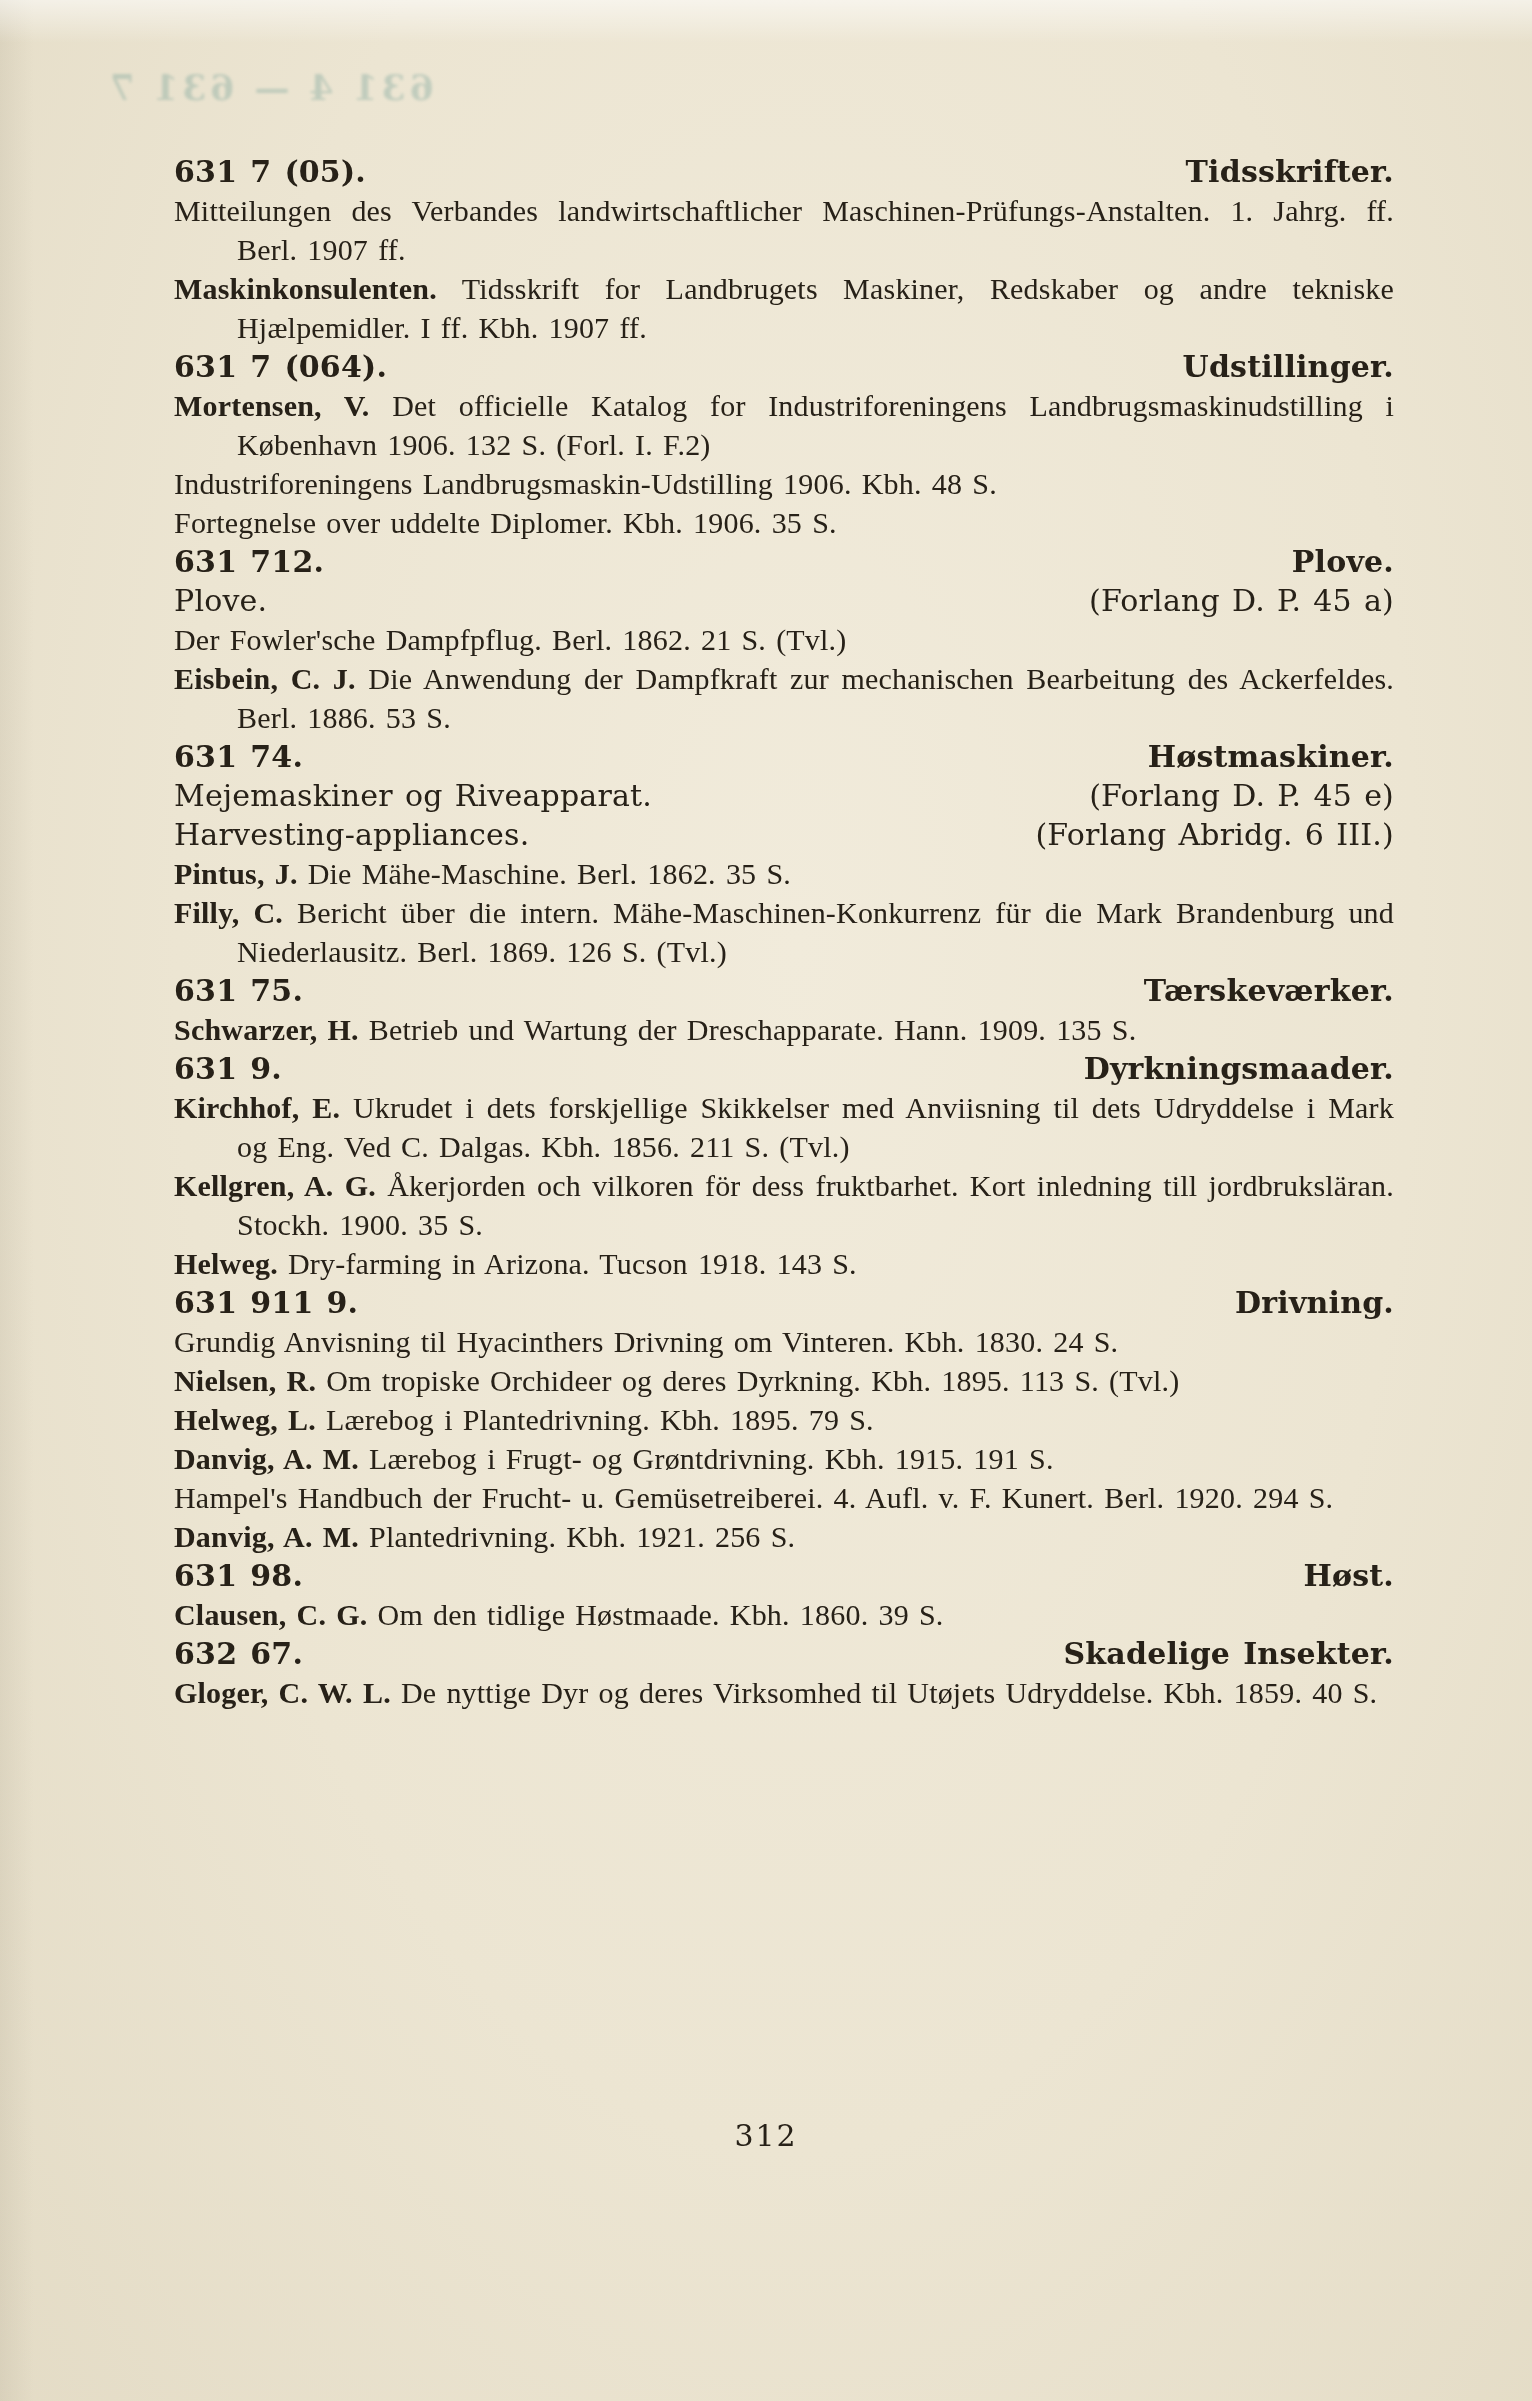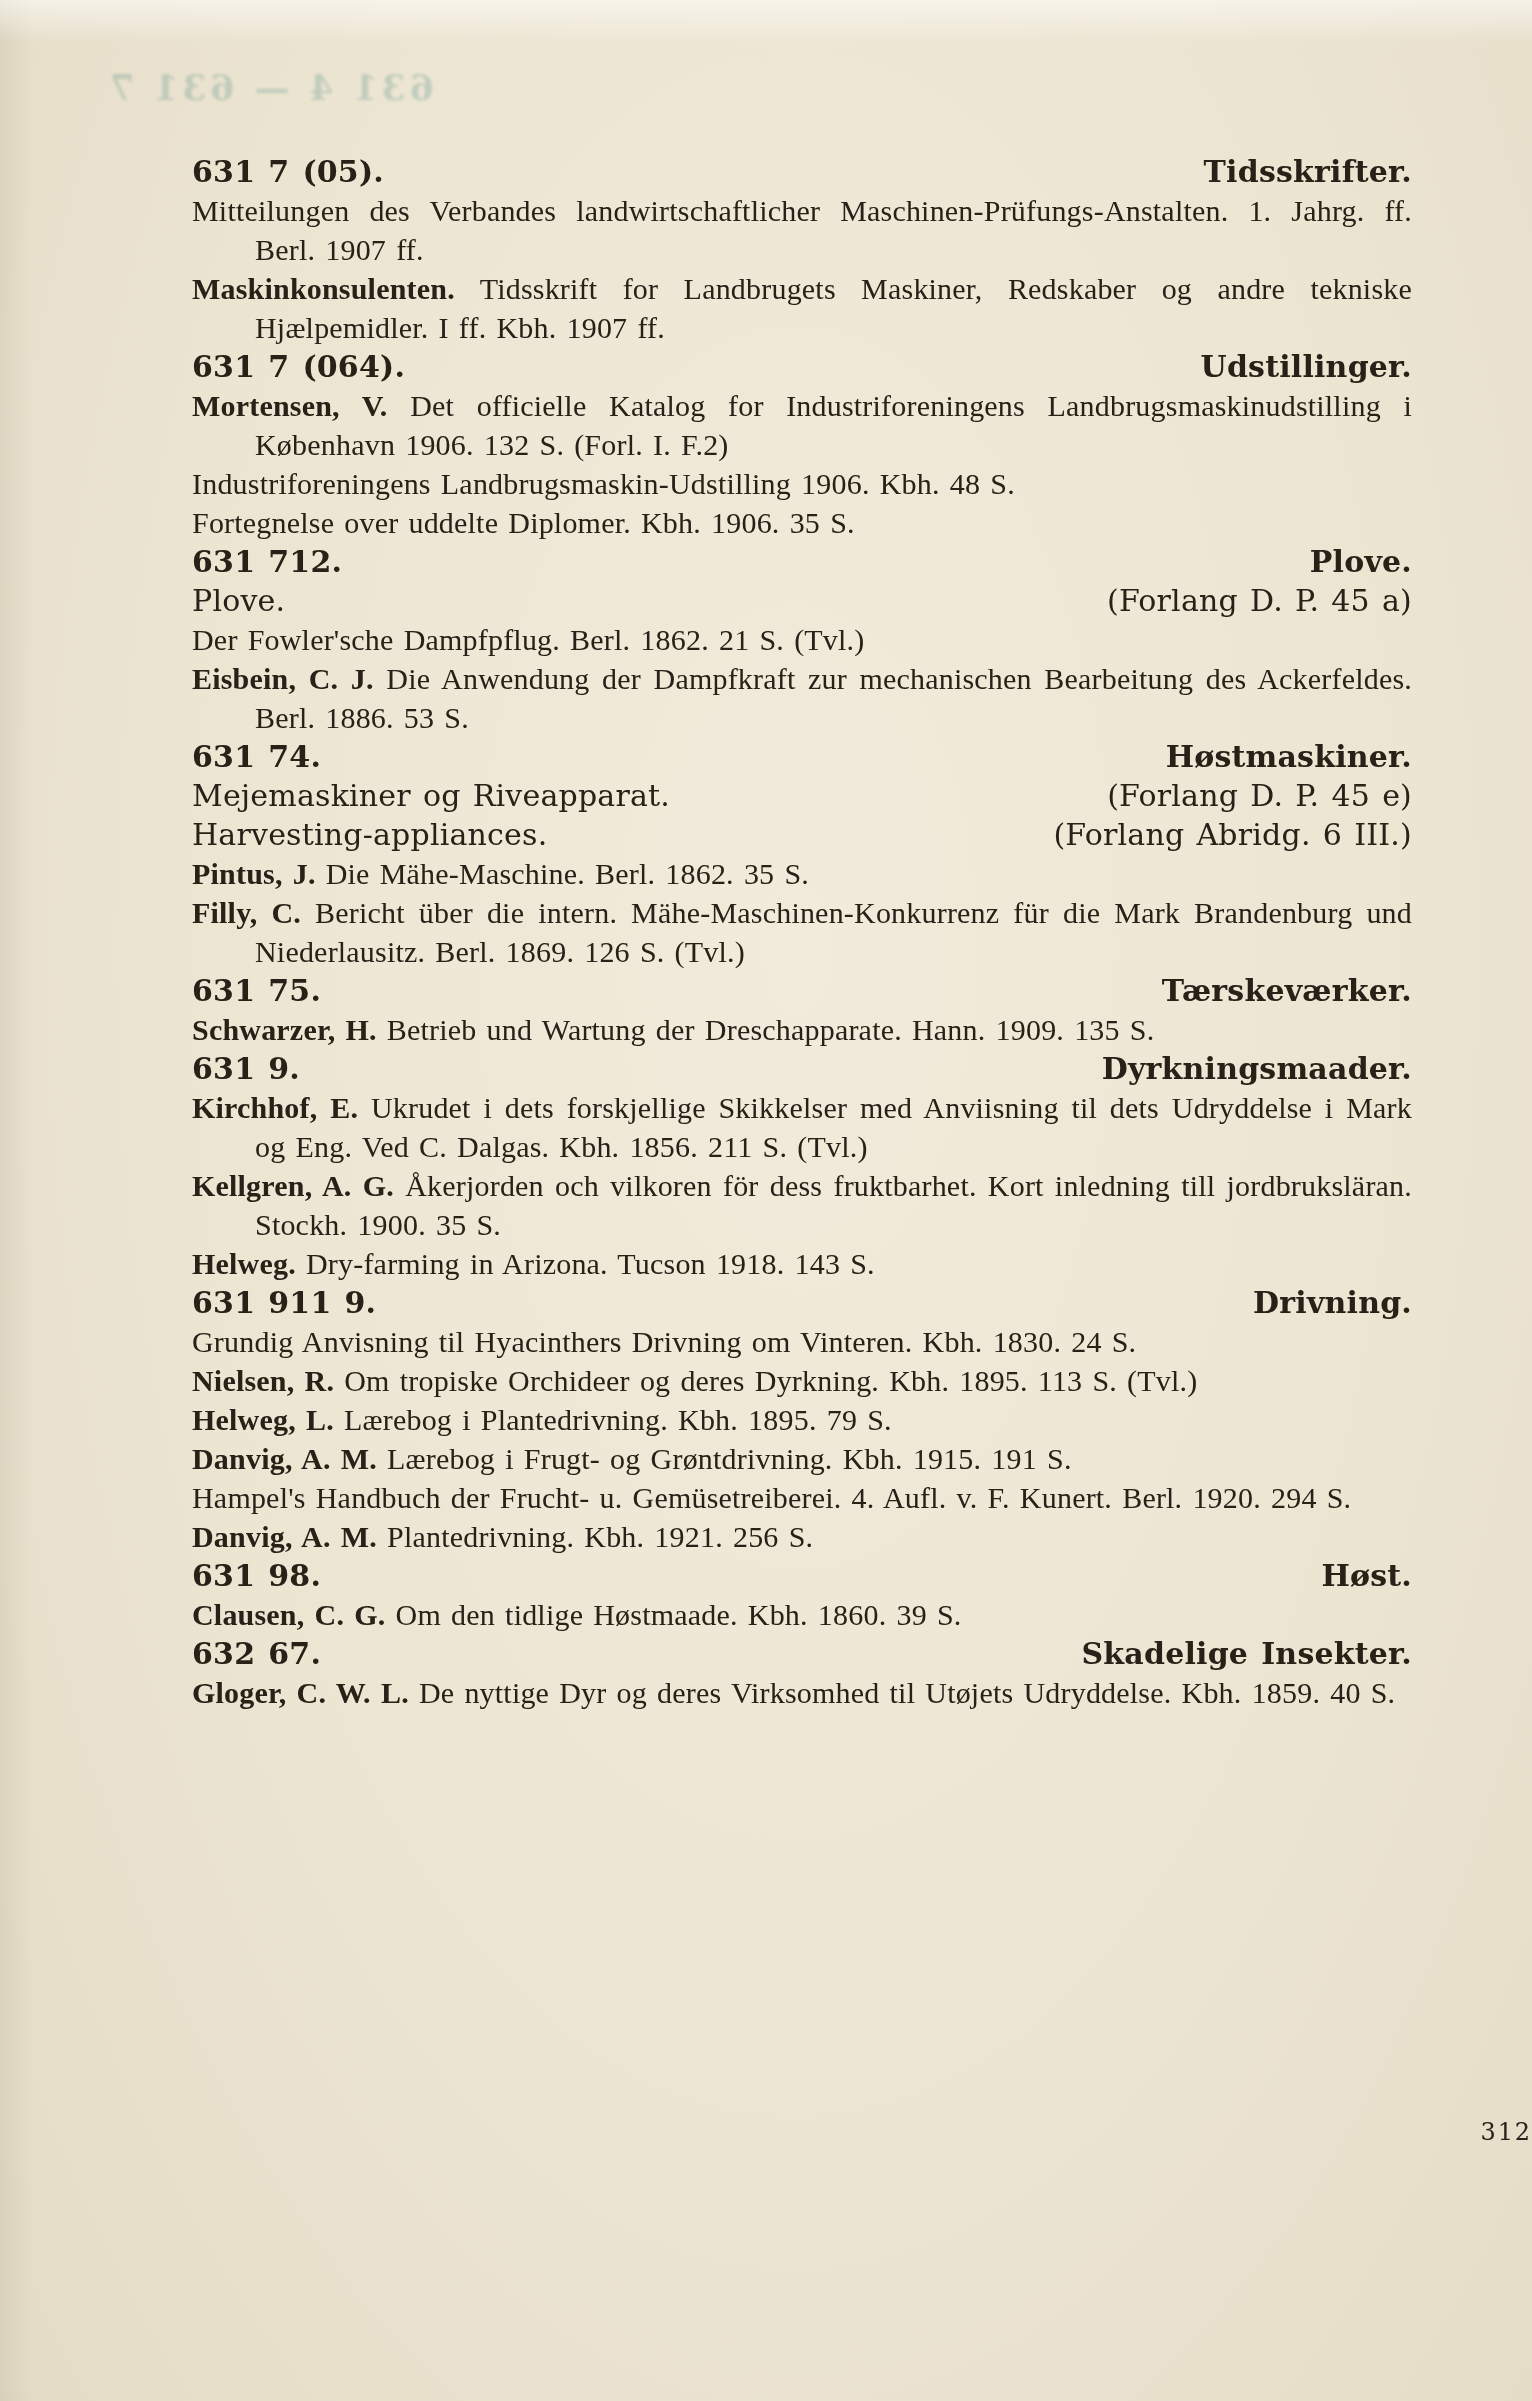--- a/index.html
+++ b/index.html
@@ -35,21 +35,21 @@
     font-size: 35px;
     font-weight: bold;
     letter-spacing: 3.8px;
     color: #5f948d;
     opacity: .30;
     filter: blur(1.4px);
     transform: scaleX(-1);
   }
   .content {
     position: absolute;
-    left: 192px;
+    left: 174px;
     top: 152px;
     width: 1220px;
     font-size: 30px;
     line-height: 39px;
     letter-spacing: 0.2px;
     word-spacing: 2.4px;
   }
   .section {
     display: flex;
     justify-content: space-between;
@@ -67,22 +67,22 @@
     justify-content: space-between;
   }
   .lead {
     font-weight: bold;
   }
   .page-number {
     position: absolute;
     top: 2118px;
     left: 0;
     width: 100%;
-    text-align: right;
-    font-size: 24px;
+    text-align: center;
+    font-size: 30px;
     letter-spacing: 1.9px;
   }
 </style>
 </head>
 <body>
 
 <div class="paper">
   <div class="ghost-stamp">631 4 — 631 7</div>
 
   <main class="content" id="entries">

